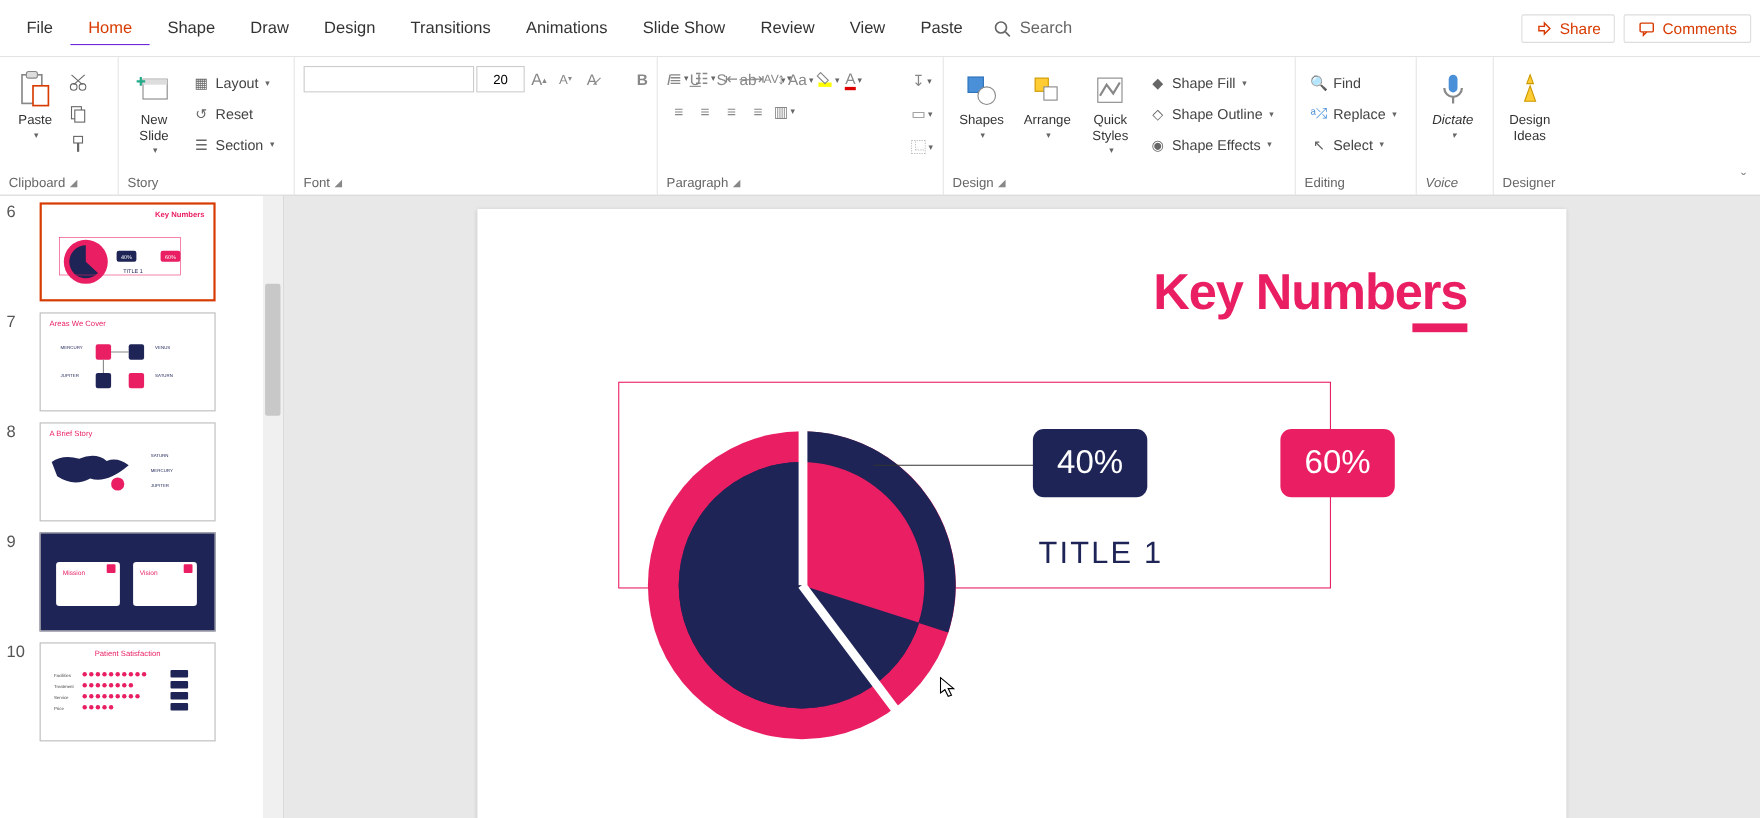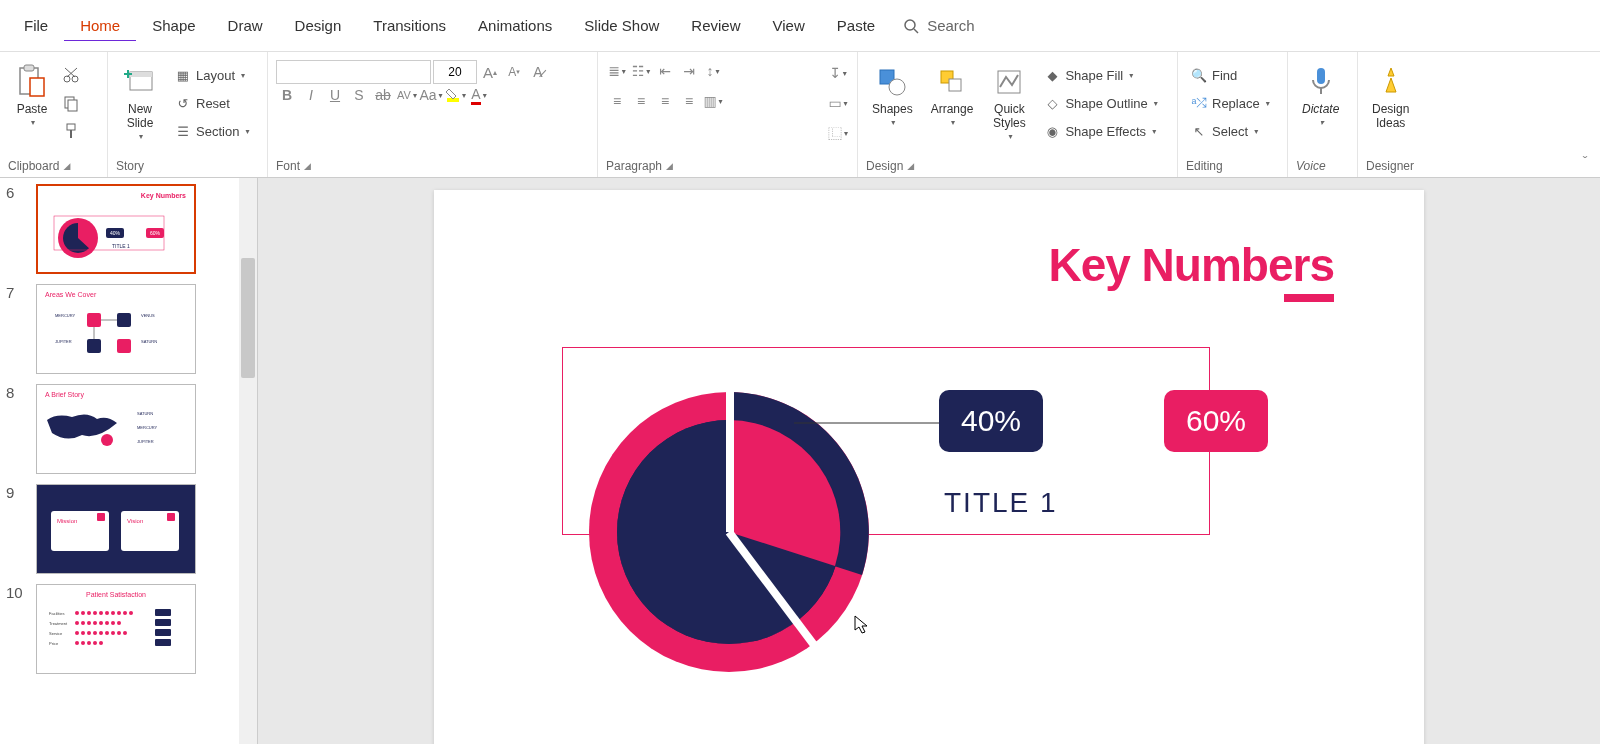--- a/index.html
+++ b/index.html
@@ -21,21 +21,21 @@
 .ribbon-group-label { font-size: 12px; color: #666; text-align: center; padding: 2px 0 4px; display: flex; align-items: center; gap: 4px; }
 .dialog-launcher { font-size: 9px; color: #888; }
 .big-btn { display: flex; flex-direction: column; align-items: center; justify-content: flex-start; padding: 4px 6px; gap: 2px; font-size: 12px; color: #333; min-width: 44px; }
 .big-btn .icon-box { width: 36px; height: 36px; display: flex; align-items: center; justify-content: center; }
 .small-label-btn { display: flex; align-items: center; gap: 4px; font-size: 13px; color: #444; padding: 2px 4px; }
 .mini-icon { width: 18px; height: 18px; display: flex; align-items: center; justify-content: center; color: #666; }
 .font-select { border: 1px solid #ccc; height: 24px; width: 155px; font-size: 12px; }
 .size-select { border: 1px solid #ccc; height: 24px; width: 44px; font-size: 12px; text-align: center; }
 .caret { font-size: 8px; color: #666; margin-left: 2px; }
 .font-row { display: flex; gap: 2px; align-items: center; }
-.font-tools-col { display: flex; flex-direction: column; gap: 0; }
+.font-tools-col { display: flex; flex-direction: row; gap: 24px; }
 .char-btn { width: 22px; height: 22px; display: flex; align-items: center; justify-content: center; font-size: 14px; color: #888; }
 .char-btn.bold { font-weight: bold; }
 .char-btn.italic { font-style: italic; }
 .char-btn.underline { text-decoration: underline; }
 .char-btn.strike { text-decoration: line-through; text-align: center; }
 .para-col { display: flex; flex-direction: column; gap: 8px; }
 
 
 .main { display: flex; height: 584px; background: #e8e8e8; }
 .slide-panel { width: 258px; background: #fff; border-right: 1px solid #ccc; position: relative; overflow: hidden; }
@@ -75,20 +75,35 @@
   <div class="menu-item">Slide Show</div>
   <div class="menu-item">Review</div>
   <div class="menu-item">View</div>
   <div class="menu-item">Paste</div>
   <div class="search-box">
     <svg width="16" height="16" viewBox="0 0 16 16">
         <circle cx="7" cy="7" r="5" fill="none" stroke="#666" stroke-width="1.5"></circle>
         <line x1="11" y1="11" x2="15" y2="15" stroke="#666" stroke-width="1.5"></line>
       </svg>
     <span>Search</span>
+  </div>
+  <div class="menubar-right">
+    <div class="top-btn">
+      <svg viewBox="0 0 16 16">
+          <path d="M3 8 L8 3 L8 6 L13 6 L13 10 L8 10 L8 13 Z" fill="none" stroke="#d83b01" stroke-width="1.3" transform="scale(-1,1) translate(-16,0)"></path>
+        </svg>
+      <span>Share</span>
+    </div>
+    <div class="top-btn">
+      <svg viewBox="0 0 16 16">
+          <rect x="2" y="3" width="12" height="8" rx="1" fill="none" stroke="#d83b01" stroke-width="1.3"></rect>
+          <path d="M5 11 L5 14 L8 11" fill="none" stroke="#d83b01" stroke-width="1.3"></path>
+        </svg>
+      <span>Comments</span>
+    </div>
   </div>
 </div>
 
 <div class="ribbon">
 
   <div class="ribbon-group" style="width:108px;">
     <div class="ribbon-group-content">
       <div class="big-btn">
         <div class="icon-box">
           <svg width="32" height="36" viewBox="0 0 32 36">

